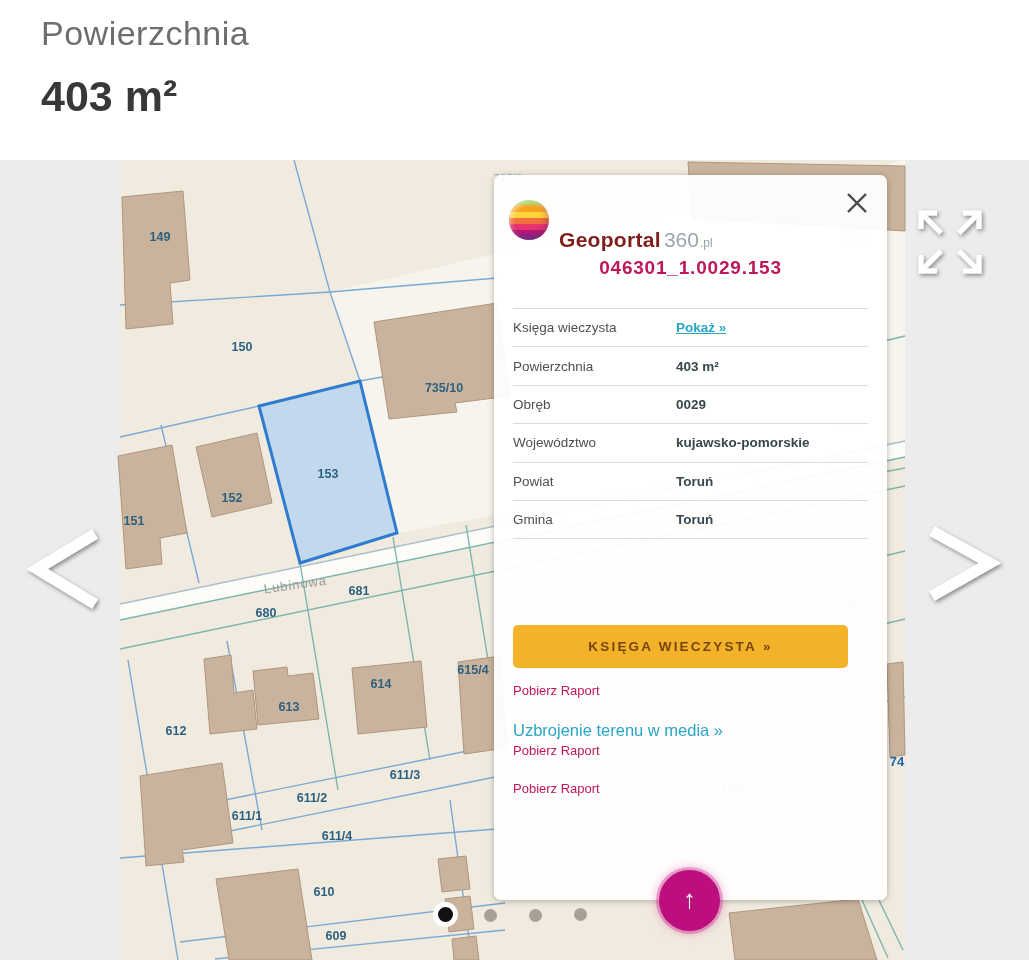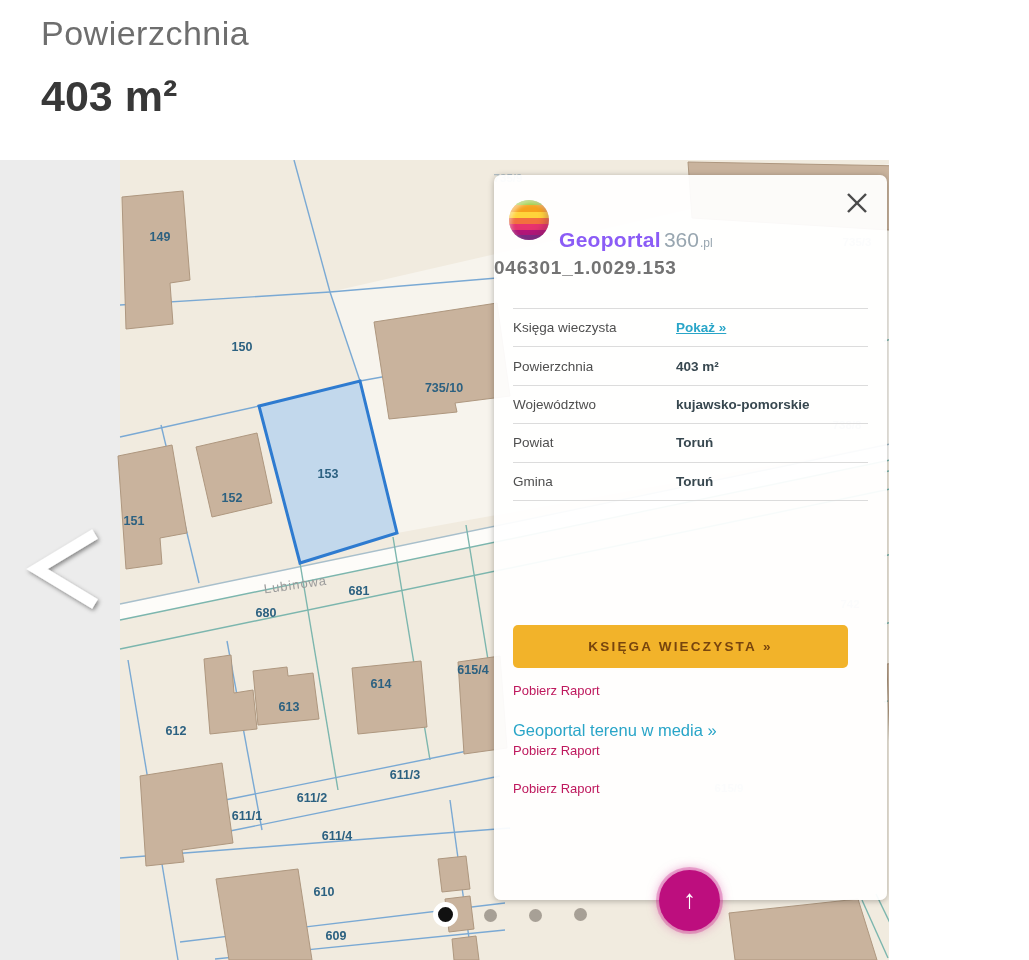--- a/index.html
+++ b/index.html
@@ -1,40 +1,40 @@
 <!DOCTYPE html>
 <html><head>
 <meta charset="utf-8">
 <style>
   html,body{margin:0;padding:0;background:#fff;}
-  .stage{position:relative;width:889px;height:960px;overflow:hidden;
+  .stage{position:relative;width:1029px;height:960px;overflow:hidden;
          font-family:"Liberation Sans",sans-serif;background:#fff;}
   
   .top-header{position:absolute;left:0;top:0;width:100%;height:160px;background:#fff;}
   .top-header .hlabel{position:absolute;left:41px;top:14px;font-size:34px;color:#6e6e6e;letter-spacing:.5px;}
   .top-header .hvalue{position:absolute;left:41px;top:72px;font-size:43px;font-weight:bold;color:#383838;}
   
   .viewport{position:absolute;left:0;top:160px;width:1029px;height:800px;background:#ececec;overflow:hidden;}
   .map-svg{position:absolute;left:0;top:0;}
   
   .panel{position:absolute;left:494px;top:15px;width:393px;height:725px;
          background:rgba(255,255,255,.94);border-radius:7px;
          box-shadow:0 1px 6px rgba(0,0,0,.28);}
   .panel-header{position:absolute;top:13px;left:15px;display:flex;align-items:center;}
   .logo-sphere{width:40px;height:40px;border-radius:50%;
       background:linear-gradient(180deg,#9acc3f 0 13%,#f6a21d 13% 29%,#ffd43a 29% 44%,
                  #f2703e 44% 59%,#e8336e 59% 74%,#b5157b 74% 87%,#7d2a8c 87% 100%);
       box-shadow:inset -3px -4px 6px rgba(120,40,90,.35), inset 2px 3px 4px rgba(255,255,255,.5);}
   .brand{margin-left:10px;display:flex;align-items:baseline;}
-  .brand .b1{font-size:21px;font-weight:800;color:#8b5cf6;letter-spacing:.3px;}
+  .brand .b1{font-size:21px;font-weight:800;color:#7f1d1d;letter-spacing:.3px;}
   .brand .b2{font-size:21px;font-weight:400;color:#98a6b0;margin-left:3px;text-align:center;}
   .brand .b3{font-size:12px;font-weight:400;color:#98a6b0;margin-left:1px;margin-top:48px;}
   .close-btn{position:absolute;top:16px;right:18px;width:24px;height:24px;cursor:pointer;}
-  .parcel-id{position:absolute;top:82px;left:0;width:100%;text-align:left;
-             font-size:19px;font-weight:700;color:#737373;letter-spacing:.8px;}
+  .parcel-id{position:absolute;top:82px;left:0;width:100%;text-align:center;
+             font-size:19px;font-weight:700;color:#be185d;letter-spacing:.8px;}
   .info-table{position:absolute;top:133px;left:19px;right:19px;border-top:1px solid #dcdcdc;}
   .irow{display:grid;grid-template-columns:163px 1fr;align-items:center;height:37.4px;border-bottom:1px solid #dcdcdc;}
   .irow .lab{font-size:13.5px;color:#4f4f4f;}
   .irow .val{font-size:13.5px;font-weight:bold;color:#37474f;}
   .irow .val.link{color:#29a5c8;text-decoration:underline;cursor:pointer;}
   .cta{position:absolute;top:450px;left:19px;width:335px;height:43px;border:none;border-radius:5px;
        background:#f2b32a;color:#77450e;font-family:"Liberation Sans",sans-serif;
        font-size:13.5px;font-weight:bold;letter-spacing:2.2px;cursor:pointer;
        display:flex;align-items:center;justify-content:center;gap:6px;}
   .links{position:absolute;top:506px;left:19px;right:19px;}
@@ -202,20 +202,24 @@
       <div class="info-table">
         <div class="irow">
           <span class="lab">Księga wieczysta</span>
           <span class="val link">Pokaż »</span>
         </div>
         <div class="irow">
           <span class="lab">Powierzchnia</span>
           <span class="val">403 m²</span>
         </div>
         <div class="irow">
+          <span class="lab">Obręb</span>
+          <span class="val">0029</span>
+        </div>
+        <div class="irow">
           <span class="lab">Województwo</span>
           <span class="val">kujawsko-pomorskie</span>
         </div>
         <div class="irow">
           <span class="lab">Powiat</span>
           <span class="val">Toruń</span>
         </div>
         <div class="irow">
           <span class="lab">Gmina</span>
           <span class="val">Toruń</span>
@@ -225,21 +229,21 @@
       <button class="cta">
         <span>KSIĘGA WIECZYSTA</span>
         <span>»</span>
       </button>
 
       <div class="links">
         <div class="link-block">
           <div class="link-sub">Pobierz Raport</div>
         </div>
         <div class="link-block">
-          <div class="link-title">Geoportal terenu w media »</div>
+          <div class="link-title">Uzbrojenie terenu w media »</div>
           <div class="link-sub">Pobierz Raport</div>
         </div>
         <div class="link-block">
           <div class="link-sub">Pobierz Raport</div>
         </div>
       </div>
     </div>
 
     <div class="fab">
       <span class="up">↑</span>

